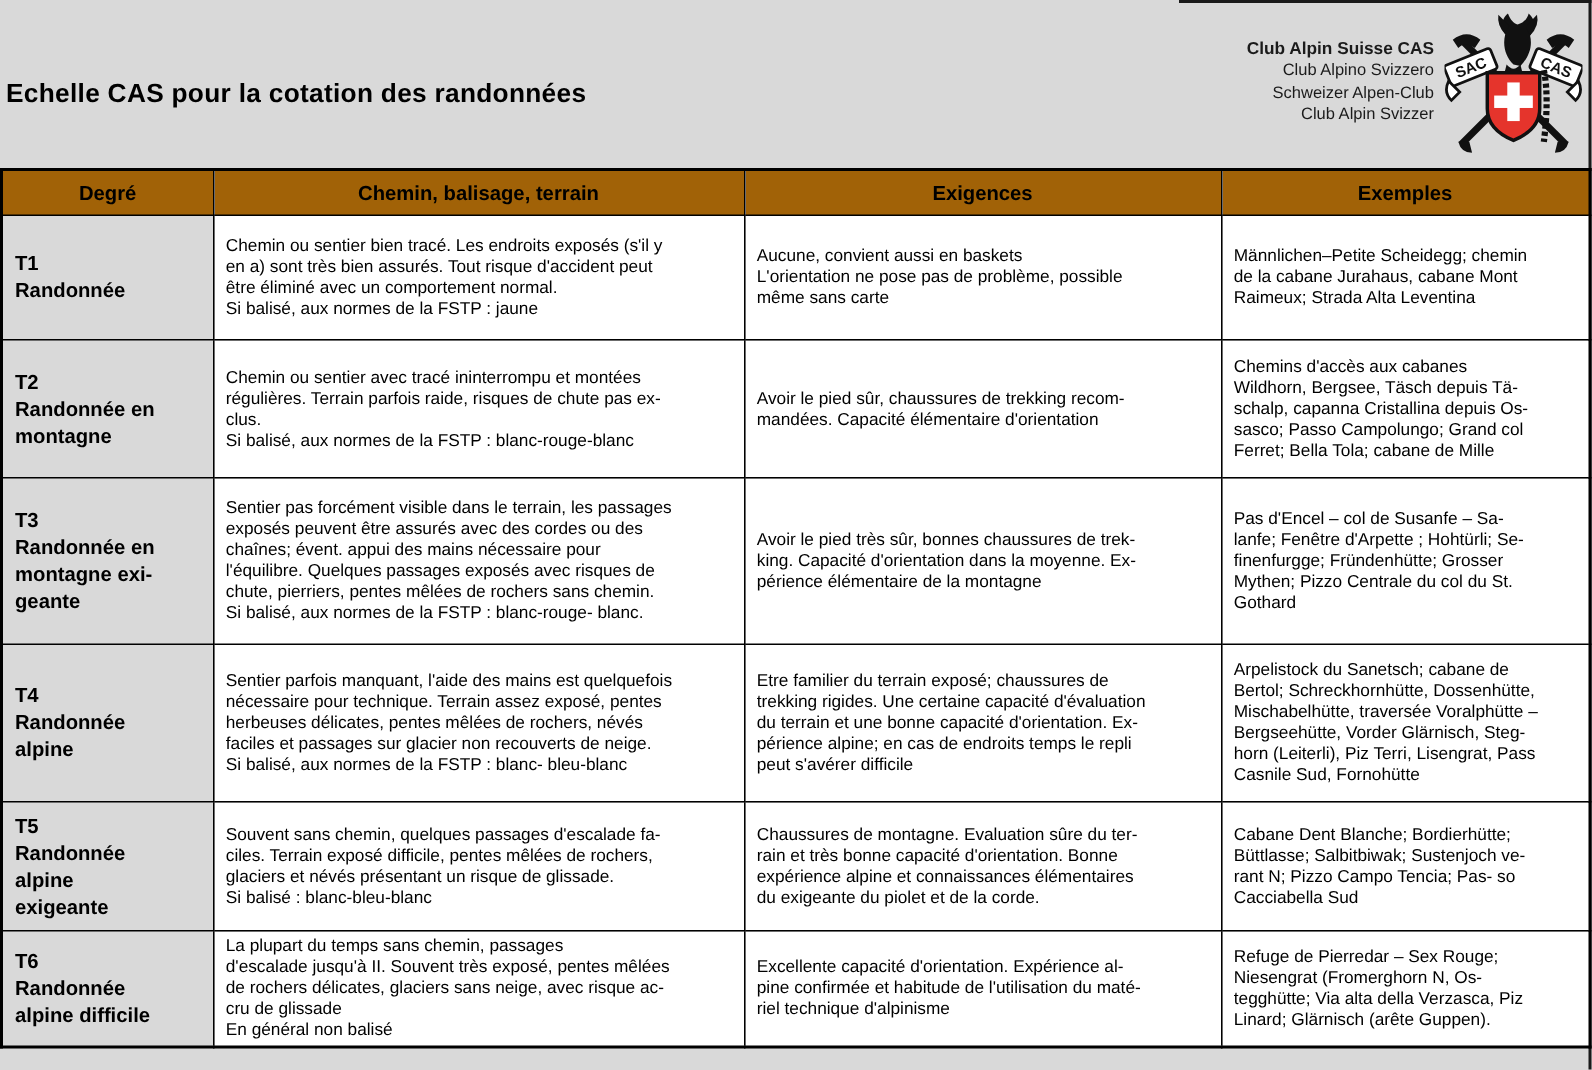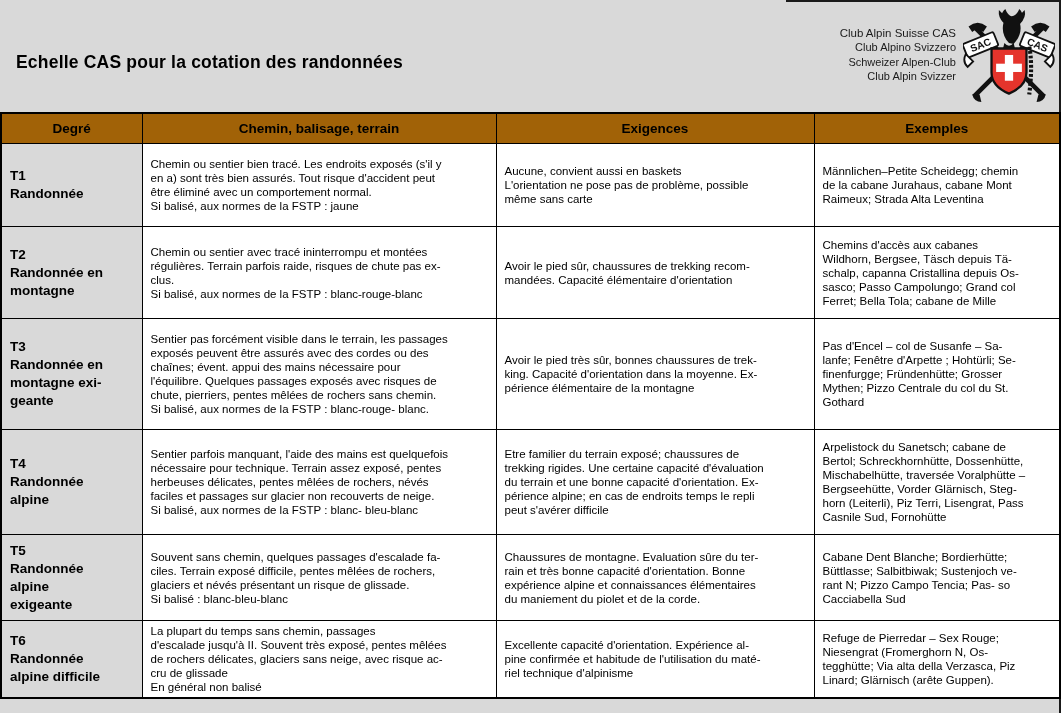--- a/index.html
+++ b/index.html
@@ -10,26 +10,26 @@
     color:#000;
     position:relative;
     overflow:hidden;
   }
   .edge-right { position:absolute; top:0; right:0; width:2px; height:713px; background:#1a1a1a; }
   .edge-top   { position:absolute; top:0; right:0; width:275px; height:2px; background:#1a1a1a; }
 
   
   .header { position:absolute; top:0; left:0; width:1061px; height:112px; }
   .page-title {
-    position:absolute; left:16px; top:52px;
+    position:absolute; left:4px; top:52px;
     margin:0; font-size:17.5px; font-weight:bold; letter-spacing:0.2px;
   }
   .brand { position:absolute; top:6px; right:6px; display:flex; align-items:center; gap:7px; }
   .brand-lines { text-align:right; font-size:11px; line-height:14.5px; color:#1b1b1b; }
-  .brand-lines .b-main { font-weight:normal; font-size:11.5px; }
+  .brand-lines .b-main { font-weight:bold; font-size:11.5px; }
   .crest { display:block; }
 
   
   table.cas {
     position:absolute; top:112px; left:0;
     width:1059px; table-layout:fixed;
     border-collapse:collapse;
     border:2px solid #000;
   }
   .cas th, .cas td { border:1px solid #000; white-space:pre-line; overflow:hidden; }
@@ -191,21 +191,21 @@
 Randonnée
 alpine
 exigeante</th>
       <td>Souvent sans chemin, quelques passages d'escalade fa-
 ciles. Terrain exposé difficile, pentes mêlées de rochers,
 glaciers et névés présentant un risque de glissade.
 Si balisé : blanc-bleu-blanc</td>
       <td>Chaussures de montagne. Evaluation sûre du ter-
 rain et très bonne capacité d'orientation. Bonne
 expérience alpine et connaissances élémentaires
-du maniement du piolet et de la corde.</td>
+du exigeante du piolet et de la corde.</td>
       <td>Cabane Dent Blanche; Bordierhütte;
 Büttlasse; Salbitbiwak; Sustenjoch ve-
 rant N; Pizzo Campo Tencia; Pas- so
 Cacciabella Sud</td>
     </tr>
     <tr style="height:72px">
       <th class="degree">T6
 Randonnée
 alpine difficile</th>
       <td>La plupart du temps sans chemin, passages

